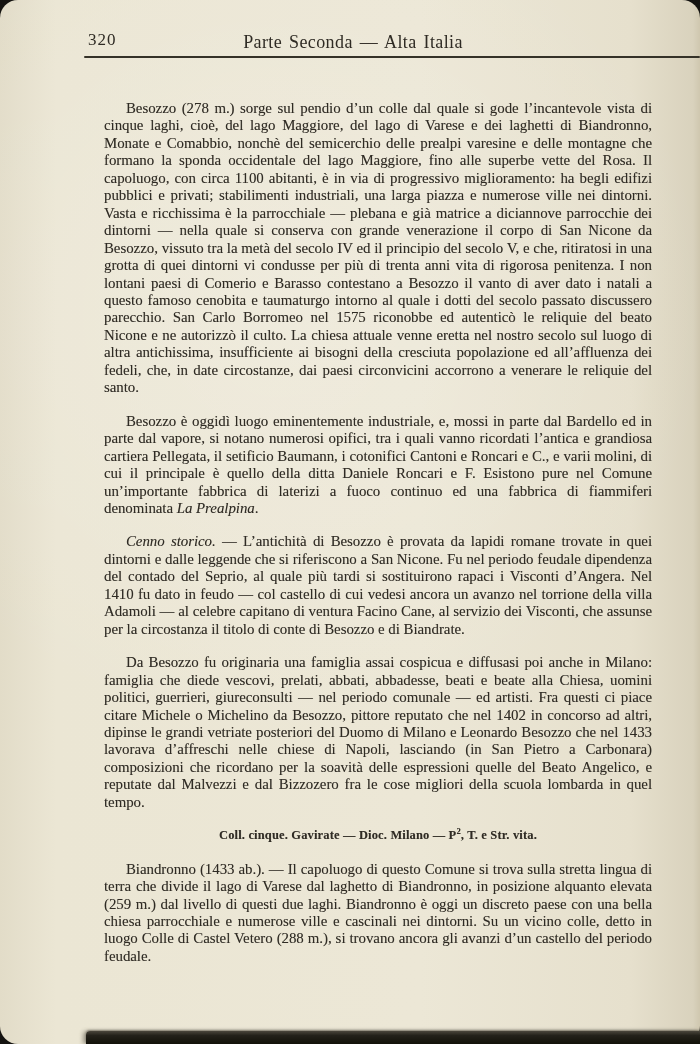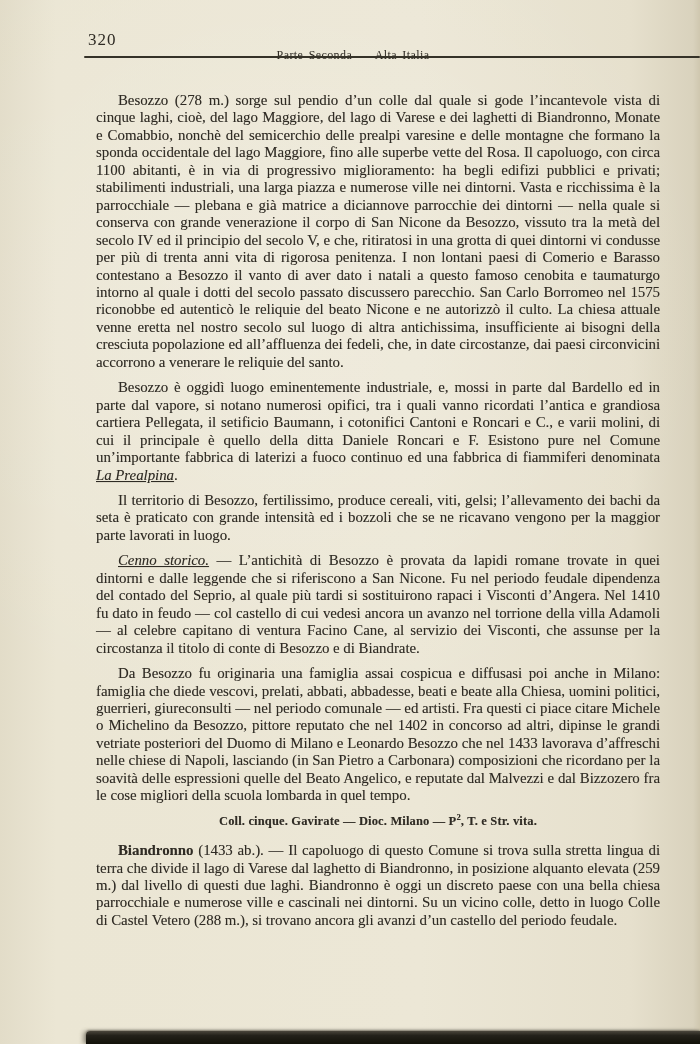--- a/index.html
+++ b/index.html
@@ -12,20 +12,21 @@
     font-family: "Liberation Serif", "DejaVu Serif", serif;
   }
   .page {
     position: absolute;
     inset: 0;
     background:
       radial-gradient(ellipse 90% 60% at 40% 30%, rgba(255,255,255,0.18), rgba(255,255,255,0) 70%),
       linear-gradient(90deg, #e2dcc8 0%, #ebe6d4 8%, #ece7d6 60%, #e6e0cd 90%, #d9d2bd 99%, #cfc7af 100%),
       #e9e4d2;
     color: #2f2b24;
+    border-radius: 18px;
   }
   .running-header {
     position: absolute;
     top: 30px;
     left: 88px;
     right: 12px;
     height: 22px;
   }
   .page-number {
     position: absolute;
@@ -33,24 +34,23 @@
     top: 0;
     font-size: 17px;
     letter-spacing: 1px;
   }
   .header-title {
     position: absolute;
     left: 0;
     right: 70px;
     top: 2px;
     text-align: center;
-    font-size: 12px;
+    font-size: 18px;
     letter-spacing: 0.4px;
     word-spacing: 2px;
-    margin-top: 16px;
   }
   .header-rule {
     position: absolute;
     top: 56px;
     left: 84px;
     right: 0;
     height: 2.4px;
     background: linear-gradient(90deg, #45413४ 0%, #3a372c 10%, #2f2c23 50%, #3c382d 100%);
     background-color: #353228;
     border-radius: 1px;
@@ -59,69 +59,68 @@
     position: absolute;
     top: 84px;
     left: 88px;
     width: 580px;
     font-size: 14.8px;
     line-height: 17.45px;
     text-align: justify;
     text-shadow: 0.25px 0.25px 0 rgba(47,43,36,0.35);
   }
   .text-block p {
-    margin: 8px;
+    margin: 16px;
     text-indent: 22px;
   }
   .admin-note {
     text-indent: 0 !important;
     text-align: center;
     font-size: 12.4px;
     font-weight: bold;
     letter-spacing: 0.2px;
     margin: 6px 0 12px 0 !important;
   }
   .admin-note sup {
     font-size: 8.5px;
     line-height: 0;
   }
   .entry-lead {
-    font-weight: bold;
+    font-weight: normal;
   }
   .scan-shadow-bottom {
     position: absolute;
     left: 86px;
     right: 0;
     bottom: 0;
     height: 13px;
     background: linear-gradient(180deg, #4a463c 0%, #23211a 35%, #121109 100%);
     box-shadow: -3px 0 4px rgba(60,55,45,0.45), 0 -1px 2px rgba(60,55,45,0.5);
     border-top-left-radius: 4px;
   }
-  em { font-style: italic; text-decoration: underline; }
+  em { font-style: italic; }
 </style>
 </head>
 <body>
 
 <div class="page">
 
   <div class="running-header">
     <span class="page-number">320</span>
     <span class="header-title">Parte Seconda — Alta Italia</span>
   </div>
 
   <div class="header-rule"></div>
 
   <div class="text-block">
 
     <p>Besozzo (278 m.) sorge sul pendio d’un colle dal quale si gode l’incantevole vista di cinque laghi, cioè, del lago Maggiore, del lago di Varese e dei laghetti di Biandronno, Monate e Comabbio, nonchè del semicerchio delle prealpi varesine e delle montagne che formano la sponda occidentale del lago Maggiore, fino alle superbe vette del Rosa. Il capoluogo, con circa 1100 abitanti, è in via di progressivo miglioramento: ha begli edifizi pubblici e privati; stabilimenti industriali, una larga piazza e numerose ville nei dintorni. Vasta e ricchissima è la parrocchiale — plebana e già matrice a diciannove parrocchie dei dintorni — nella quale si conserva con grande venerazione il corpo di San Nicone da Besozzo, vissuto tra la metà del secolo IV ed il principio del secolo V, e che, ritiratosi in una grotta di quei dintorni vi condusse per più di trenta anni vita di rigorosa penitenza. I non lontani paesi di Comerio e Barasso contestano a Besozzo il vanto di aver dato i natali a questo famoso cenobita e taumaturgo intorno al quale i dotti del secolo passato discussero parecchio. San Carlo Borromeo nel 1575 riconobbe ed autenticò le reliquie del beato Nicone e ne autorizzò il culto. La chiesa attuale venne eretta nel nostro secolo sul luogo di altra antichissima, insufficiente ai bisogni della cresciuta popolazione ed all’affluenza dei fedeli, che, in date circostanze, dai paesi circonvicini accorrono a venerare le reliquie del santo.</p>
 
     <p><span>Besozzo è oggidì luogo eminentemente industriale, e, mossi in parte dal Bardello ed in parte dal vapore, si notano numerosi opifici, tra i quali vanno ricordati l’antica e grandiosa cartiera Pellegata, il setificio Baumann, i cotonifici Cantoni e Roncari e C., e varii molini, di cui il principale è quello della ditta Daniele Roncari e F. Esistono pure nel Comune un’importante fabbrica di laterizi a fuoco continuo ed una fabbrica di fiammiferi denominata </span><em>La Prealpina</em><span>.</span></p>
 
-    <p>Il territorio di Besozzo, fertilissimo, produce cereali, viti, gelsi; l’allevamento dei bachi da seta è praticato con grande intensità ed i bozzoli che se ne ricavano vengono per la maggior parte lavorati in luogo.</p>
 
     <p><em>Cenno storico.</em><span> — L’antichità di Besozzo è provata da lapidi romane trovate in quei dintorni e dalle leggende che si riferiscono a San Nicone. Fu nel periodo feudale dipendenza del contado del Seprio, al quale più tardi si sostituirono rapaci i Visconti d’Angera. Nel 1410 fu dato in feudo — col castello di cui vedesi ancora un avanzo nel torrione della villa Adamoli — al celebre capitano di ventura Facino Cane, al servizio dei Visconti, che assunse per la circostanza il titolo di conte di Besozzo e di Biandrate.</span></p>
 
     <p>Da Besozzo fu originaria una famiglia assai cospicua e diffusasi poi anche in Milano: famiglia che diede vescovi, prelati, abbati, abbadesse, beati e beate alla Chiesa, uomini politici, guerrieri, giureconsulti — nel periodo comunale — ed artisti. Fra questi ci piace citare Michele o Michelino da Besozzo, pittore reputato che nel 1402 in concorso ad altri, dipinse le grandi vetriate posteriori del Duomo di Milano e Leonardo Besozzo che nel 1433 lavorava d’affreschi nelle chiese di Napoli, lasciando (in San Pietro a Carbonara) composizioni che ricordano per la soavità delle espressioni quelle del Beato Angelico, e reputate dal Malvezzi e dal Bizzozero fra le cose migliori della scuola lombarda in quel tempo.</p>
 
     <p class="admin-note"><span>Coll. cinque. Gavirate — Dioc. Milano — P</span><sup>2</sup><span>, T. e Str. vita.</span></p>
 
     <p><span class="entry-lead">Biandronno</span><span> (1433 ab.). — Il capoluogo di questo Comune si trova sulla stretta lingua di terra che divide il lago di Varese dal laghetto di Biandronno, in posizione alquanto elevata (259 m.) dal livello di questi due laghi. Biandronno è oggi un discreto paese con una bella chiesa parrocchiale e numerose ville e cascinali nei dintorni. Su un vicino colle, detto in luogo Colle di Castel Vetero (288 m.), si trovano ancora gli avanzi d’un castello del periodo feudale.</span></p>
 
 

